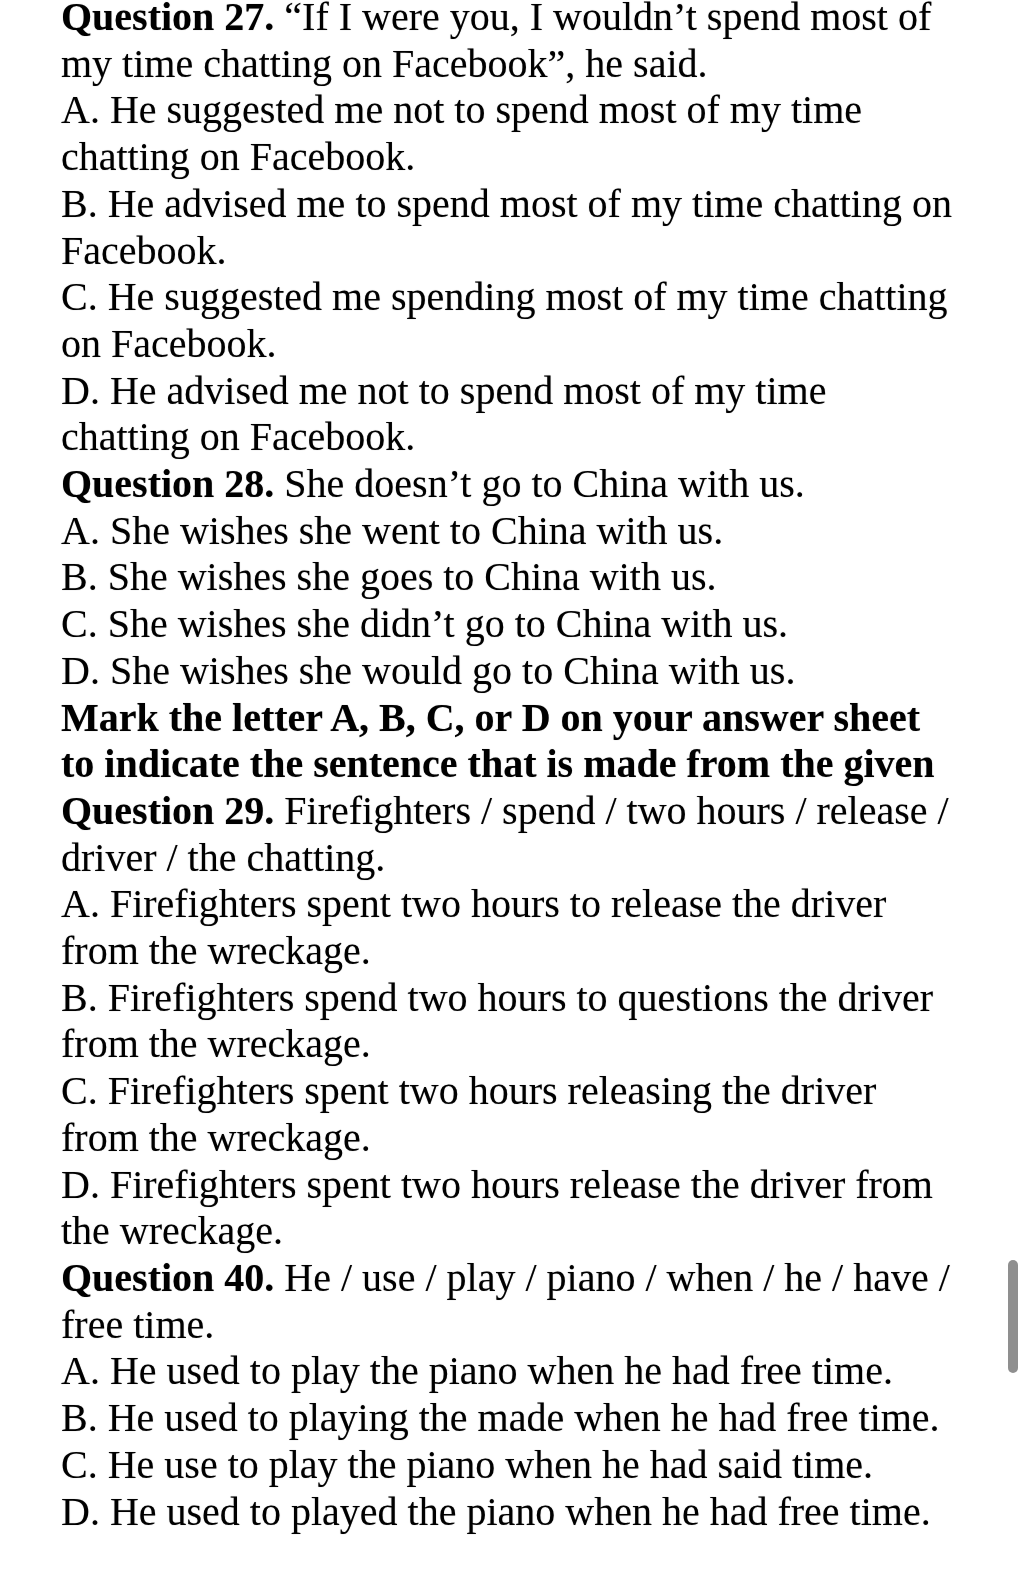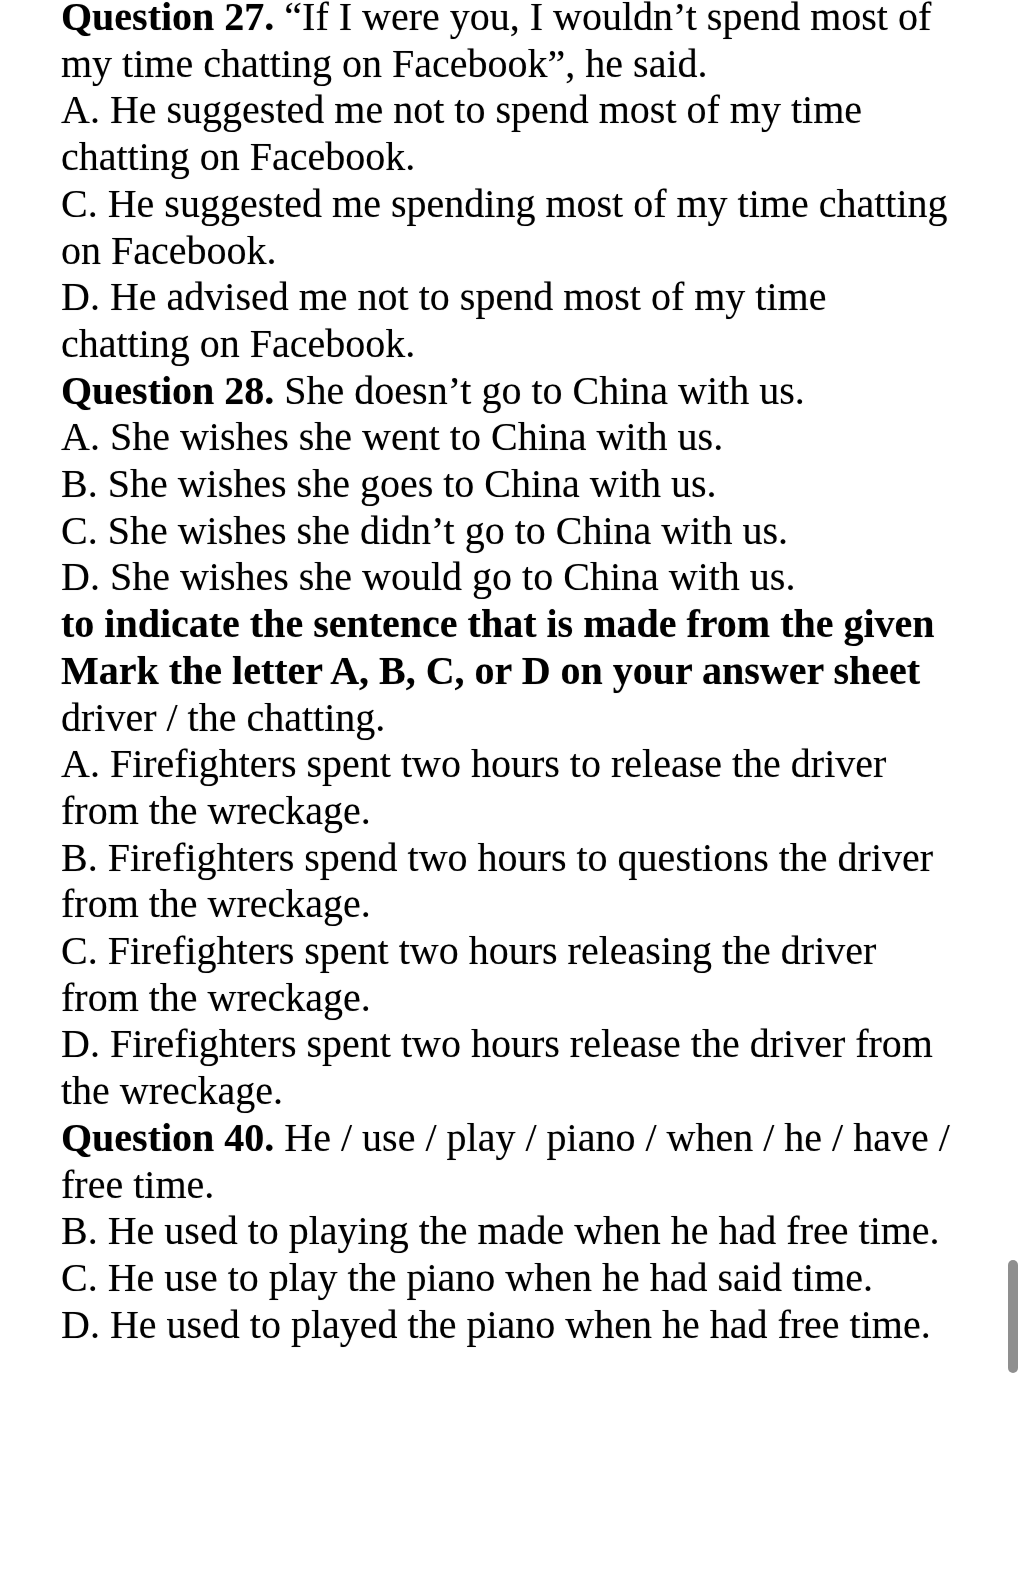--- a/index.html
+++ b/index.html
@@ -47,20 +47,24 @@
   <div class="doc" style="color: rgb(0, 0, 0);">
       <div class="block question">
         <div class="line"><span class="bold">Question 27. </span>“If I were you, I wouldn’t spend most of</div>
         <div class="line">my time chatting on Facebook”, he said.</div>
       </div>
       <div class="block option">
         <div class="line">A. He suggested me not to spend most of my time</div>
         <div class="line">chatting on Facebook.</div>
       </div>
       <div class="block option">
+        <div class="line">B. He advised me to spend most of my time chatting on</div>
+        <div class="line">Facebook.</div>
+      </div>
+      <div class="block option">
         <div class="line">C. He suggested me spending most of my time chatting</div>
         <div class="line">on Facebook.</div>
       </div>
       <div class="block option">
         <div class="line">D. He advised me not to spend most of my time</div>
         <div class="line">chatting on Facebook.</div>
       </div>
       <div class="block question">
         <div class="line"><span class="bold">Question 28. </span>She doesn’t go to China with us.</div>
       </div>
@@ -70,24 +74,25 @@
       <div class="block option">
         <div class="line">B. She wishes she goes to China with us.</div>
       </div>
       <div class="block option">
         <div class="line">C. She wishes she didn’t go to China with us.</div>
       </div>
       <div class="block option">
         <div class="line">D. She wishes she would go to China with us.</div>
       </div>
       <div class="block instruction">
+        <div class="line">Mark the letter A, B, C, or D on your answer sheet</div>
         <div class="line">to indicate the sentence that is made from the given</div>
-        <div class="line">Mark the letter A, B, C, or D on your answer sheet</div>
       </div>
       <div class="block question">
+        <div class="line"><span class="bold">Question 29. </span>Firefighters / spend / two hours / release /</div>
         <div class="line">driver / the chatting.</div>
       </div>
       <div class="block option">
         <div class="line">A. Firefighters spent two hours to release the driver</div>
         <div class="line">from the wreckage.</div>
       </div>
       <div class="block option">
         <div class="line">B. Firefighters spend two hours to questions the driver</div>
         <div class="line">from the wreckage.</div>
       </div>
@@ -97,20 +102,23 @@
       </div>
       <div class="block option">
         <div class="line">D. Firefighters spent two hours release the driver from</div>
         <div class="line">the wreckage.</div>
       </div>
       <div class="block question">
         <div class="line"><span class="bold">Question 40. </span>He / use / play / piano / when / he / have /</div>
         <div class="line">free time.</div>
       </div>
       <div class="block option">
+        <div class="line">A. He used to play the piano when he had free time.</div>
+      </div>
+      <div class="block option">
         <div class="line">B. He used to playing the made when he had free time.</div>
       </div>
       <div class="block option">
         <div class="line">C. He use to play the piano when he had said time.</div>
       </div>
       <div class="block option">
         <div class="line">D. He used to played the piano when he had free time.</div>
       </div>
     </div>
   <div class="scrollbar-thumb" style="background: rgb(143, 143, 143);"></div>

